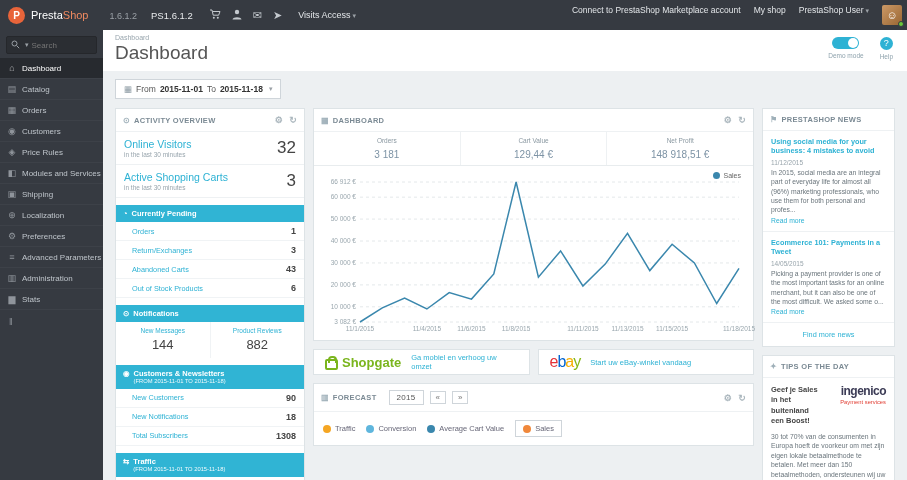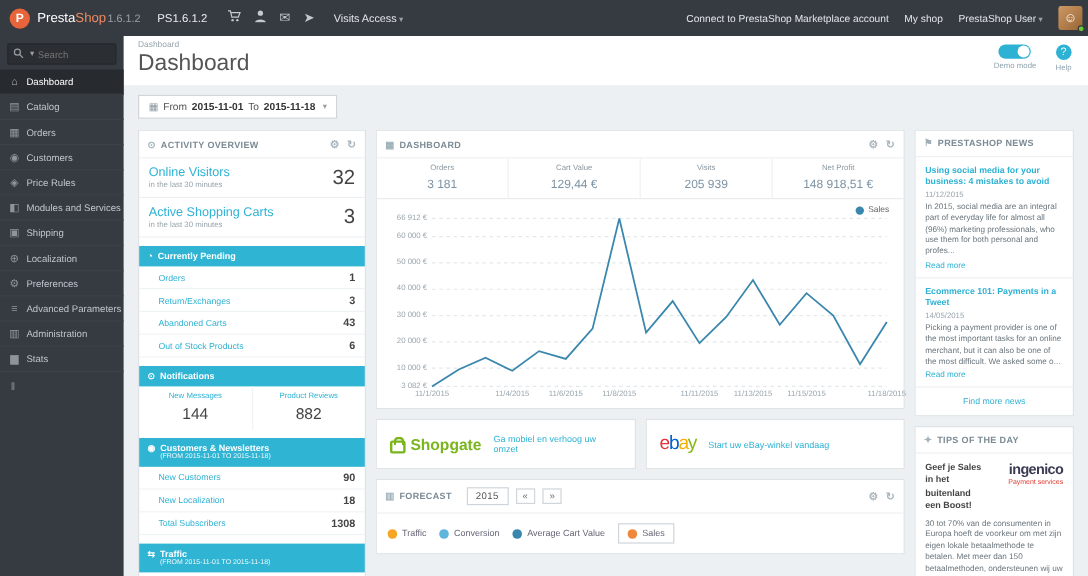--- a/index.html
+++ b/index.html
@@ -10,27 +10,27 @@
   html,body{width:907px;height:480px;overflow:hidden}
   body{font-family:"Liberation Sans",sans-serif;background:#edf0f2;font-size:9px;color:#444}
   .app{width:907px;height:480px;position:relative;overflow:hidden;background:#edf0f2}
 
   
   .topbar{position:absolute;top:0;left:0;right:0;height:30px;background:#363a41;display:flex;align-items:center;color:#fff;z-index:9}
   .logo{width:17px;height:17px;border-radius:50%;background:#e8643a;margin:0 6px 0 8px;display:flex;align-items:center;justify-content:center;font-weight:bold;font-size:10px;color:#fff;flex:none}
   .brand{font-size:11px;white-space:nowrap}
   .brand .b1{color:#fff}
   .brand .b2{color:#ef8a60}
-  .brand .bv{color:#9aa0a6;font-size:9px;margin-left:1px}
+  .brand .bv{color:#9aa0a6;font-size:9px;margin-left:21px}
   .tb-ver{margin-left:14px;font-size:9.5px;color:#e8eaec}
   .tb-icons{display:flex;gap:11px;margin-left:16px;align-items:center}
   .tb-icons span{color:#c4c9ce;font-size:11px;line-height:1;cursor:pointer}
   .qa{margin-left:16px;font-size:9px;color:#e3e6e9;cursor:pointer;white-space:nowrap}
   .caret{font-size:7px;color:#9aa0a6;margin-left:2px}
-  .tb-right{margin-left:auto;display:flex;align-items:center;gap:13px;font-size:8.5px;padding-right:5px;white-space:nowrap}
+  .tb-right{margin-left:auto;display:flex;align-items:flex-start;gap:13px;font-size:8.5px;padding-right:5px;white-space:nowrap}
   .tb-right .lnk{color:#e3e6e9;cursor:pointer}
   .avatar{width:20px;height:20px;background:linear-gradient(135deg,#c96,#963);position:relative;flex:none;border-radius:2px;display:flex;align-items:center;justify-content:center;color:#fff;font-size:11px;cursor:pointer}
   .avatar .status{position:absolute;right:-2px;bottom:-2px;width:6px;height:6px;border-radius:50%;background:#6bc839;border:1px solid #363a41}
 
   
   .sidebar{position:absolute;top:30px;left:0;width:103px;bottom:0;background:#363a41;color:#bfc5cb;z-index:8}
   .search{margin:6px 6px 4px;display:flex;align-items:center;background:#2b2e33;border:1px solid #25272b;height:18px;padding:0 4px;gap:3px;border-radius:2px}
   .search input{background:transparent;border:0;color:#ccc;width:56px;font-size:8px;outline:none;font-family:inherit}
   .nav-item{display:flex;align-items:center;gap:5px;padding:5px 7px;font-size:8px;border-bottom:1px solid #3d4148;cursor:pointer;white-space:nowrap;overflow:hidden}
   .nav-item.active{background:#272a2f;color:#fff}
@@ -98,21 +98,21 @@
 
   
   .chart{position:relative;height:162px;margin:8px 8px 4px}
   .ytick{position:absolute;left:0;width:34px;text-align:right;font-size:6.5px;color:#9aa7ae}
   .xtick{position:absolute;transform:translateX(-50%);font-size:6.5px;color:#9aa7ae;white-space:nowrap}
   .legend{position:absolute;right:4px;top:-2px;font-size:7px;color:#666;display:flex;align-items:center;gap:3px}
   .legend-dot{width:7px;height:7px;border-radius:50%;background:var(--line)}
 
   
   .promos{display:flex;gap:8px;margin-bottom:8px}
-  .promo{flex:1;background:#fff;border:1px solid #dde3e6;display:flex;align-items:center;gap:10px;padding:6px 11px;height:42px;cursor:pointer}
+  .promo{flex:1;background:#fff;border:1px solid #dde3e6;display:flex;align-items:center;gap:10px;padding:6px 11px;height:26px;cursor:pointer}
   .promo-link{color:var(--accent);font-size:7.5px;text-decoration:none}
   .sg{display:flex;align-items:center;gap:4px;color:#7ab51d;font-weight:bold;font-size:13px}
   .sg-bag{width:13px;height:11px;border:2px solid #7ab51d;border-radius:2px;position:relative;margin-top:4px;flex:none}
   .sg-bag::before{content:"";position:absolute;left:1px;top:-5px;width:5px;height:5px;border:2px solid #7ab51d;border-bottom:0;border-radius:4px 4px 0 0}
   .ebay{font-weight:normal;font-size:16px;letter-spacing:-1px}
   .e1{color:#e53238}.e2{color:#0064d2}.e3{color:#f5af02}.e4{color:#86b817}
 
   
   .year-box{border:1px solid #cfd5da;padding:2px 7px;font-size:8px;color:#555;margin-left:8px;font-weight:normal;background:#fff;cursor:pointer}
   .arrow-btn{border:1px solid #cfd5da;background:#fff;font-size:8px;padding:1px 5px;color:#777;cursor:pointer;margin-left:2px}
@@ -326,21 +326,21 @@
             <div class="subhead">
               <span>◉</span>
               <span class="tt"><span>Customers &amp; Newsletters</span>
               <span class="sub2">(FROM 2015-11-01 TO 2015-11-18)</span></span>
             </div>
             <div class="arow">
                 <span>New Customers</span>
                 <b>90</b>
               </div>
             <div class="arow">
-                <span>New Localization</span>
+                <span>New Notifications</span>
                 <b>18</b>
               </div>
             <div class="arow">
                 <span>Total Subscribers</span>
                 <b>1308</b>
               </div>
 
             <div class="subhead">
               <span>⇆</span>
               <span class="tt"><span>Traffic</span>
@@ -361,24 +361,20 @@
                 </span>
             </div>
             <div class="kpis">
               <div class="kpi">
                 <div class="kpi-label">Orders</div>
                 <div class="kpi-value">3 181</div>
               </div>
               <div class="kpi">
                 <div class="kpi-label">Cart Value</div>
                 <div class="kpi-value">129,44 €</div>
-              </div>
-              <div class="kpi">
-                <div class="kpi-label">Visits</div>
-                <div class="kpi-value">205 939</div>
               </div>
               <div class="kpi">
                 <div class="kpi-label">Net Profit</div>
                 <div class="kpi-value">148 918,51 €</div>
               </div>
             </div>
             <div class="chart">
                 <svg width="423" height="162" style="position:absolute;left:0;top:0">
                   <line x1="38" y1="148" x2="417" y2="148" stroke="#e4e8ea" stroke-dasharray="3,3"></line>
                   <line x1="38" y1="132.82657057809809" x2="417" y2="132.82657057809809" stroke="#e4e8ea" stroke-dasharray="3,3"></line>

